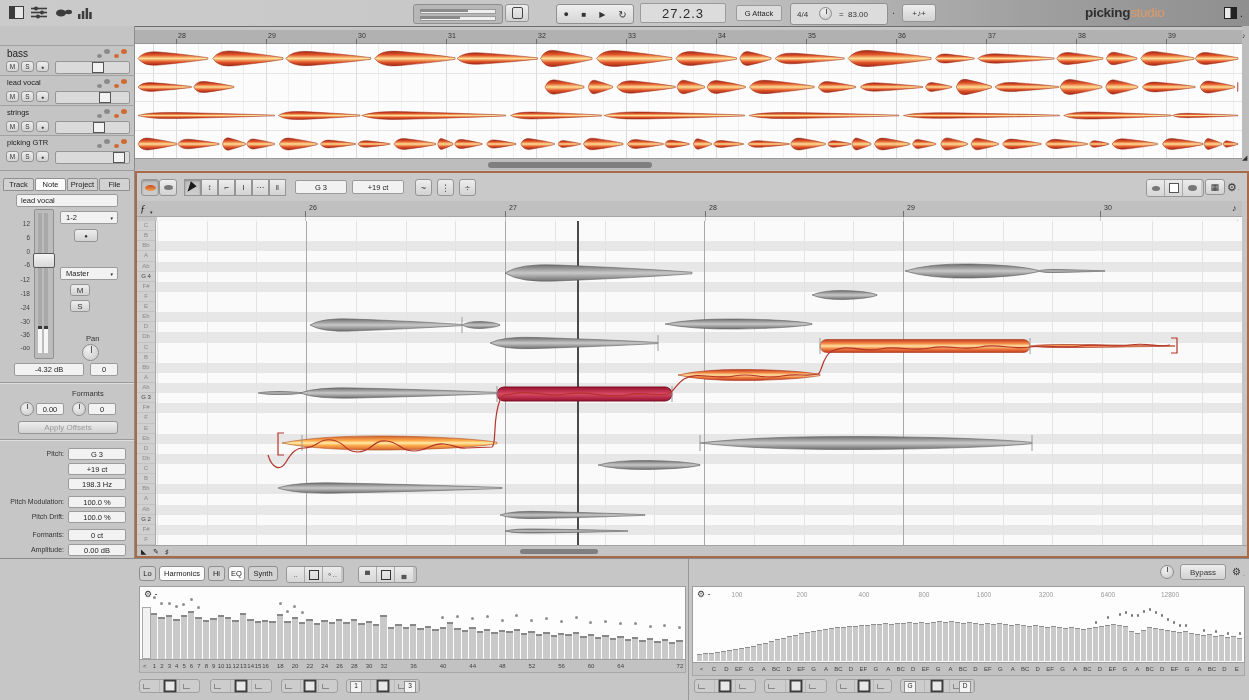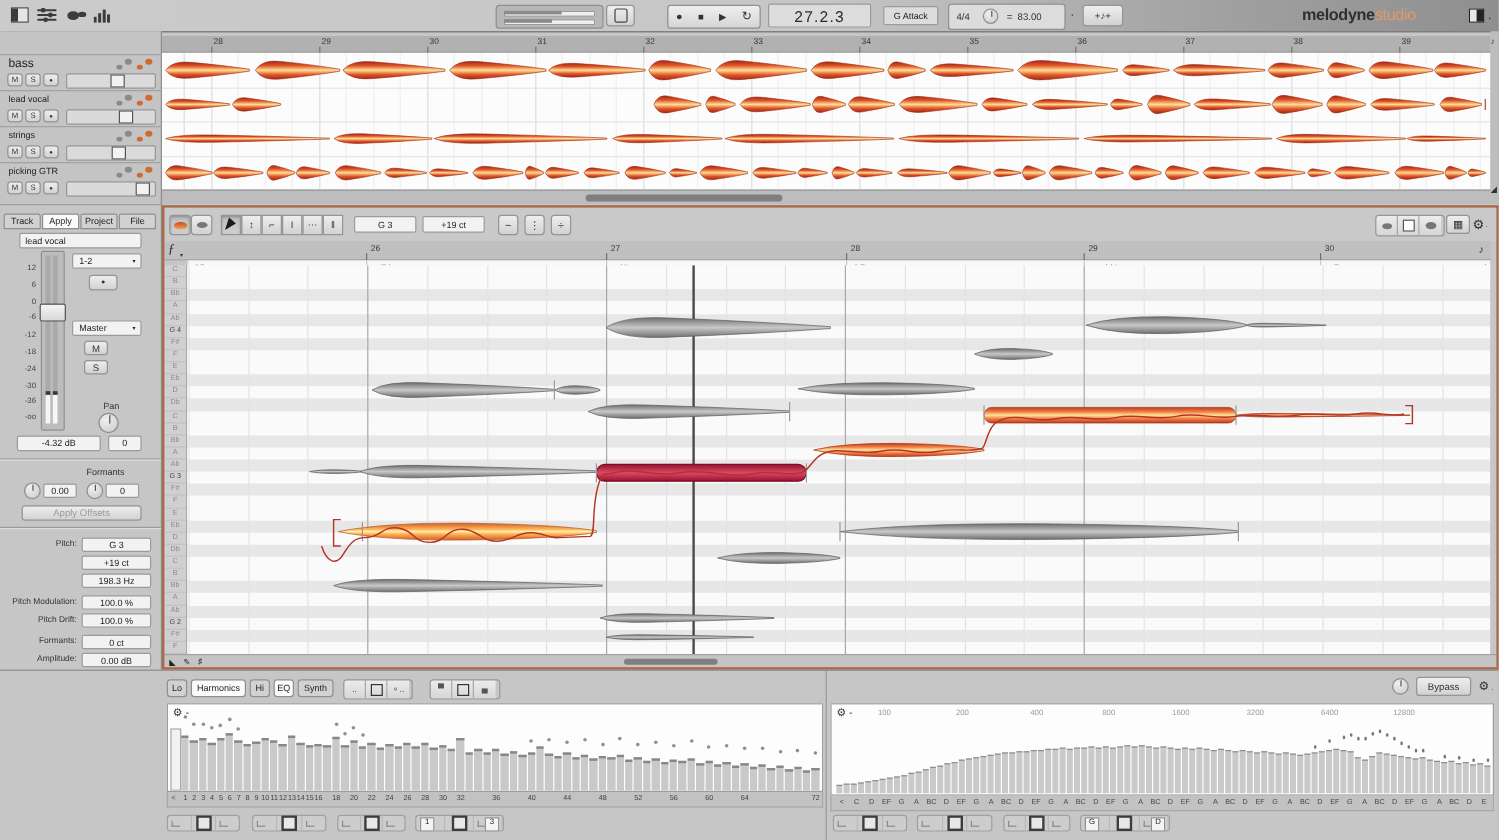--- a/index.html
+++ b/index.html
@@ -103,21 +103,21 @@
     <div class="abs" style="left:790px;top:3px;width:96px;height:20px;background:#dcdcdc;border:1px solid #909090;border-radius:3px;">
       <span class="lbl" style="left:6px;top:6px;font-size:8px;">4/4</span>
       <span class="knob" style="left:28px;top:3px;width:13px;height:13px;"></span>
       <span class="lbl" style="left:48px;top:6px;font-size:8px;">=</span>
       <span class="lbl" style="left:57px;top:6px;font-size:8px;">83.00</span>
     </div>
     <span class="lbl" style="left:892px;top:4px;font-size:11px;color:#444;">.</span>
     <div class="btn" style="left:902px;top:4px;width:34px;height:18px;font-size:8px;">+♪+</div>
 
     <span class="abs" style="left:1085px;top:5px;font-size:13.5px;font-weight:bold;color:#2f2f2f;letter-spacing:-0.3px;">
-      <span>melodyne</span><span style="color:#e09a66;font-weight:normal;">studio</span>
+      <span>picking</span><span style="color:#e09a66;font-weight:normal;">studio</span>
     </span>
     <svg class="abs" style="left:1224px;top:7px" width="13" height="12">
         <rect x="0.5" y="0.5" width="12" height="11" fill="#e9e9e9" stroke="#222"></rect>
         <rect x="6.5" y="1" width="6" height="10" fill="#222"></rect>
       </svg>
     <span class="abs" style="left:1240px;top:8px;font-size:10px;color:#222;">.</span>
   </div>
 
   <div class="abs" id="trackheaders" style="left:0;top:26px;width:135px;height:144px;background:#c4c4c4;border-right:1px solid #8d8d8d;box-sizing:border-box;">
       <div style="position: absolute; left: 0px; top: 19px; width: 135px; height: 30px; border-top: 1px solid rgb(162, 162, 162);">
@@ -272,21 +272,21 @@
   <div class="abs" style="left:1242px;top:26px;width:7px;height:144px;background:#bdbdbd;">
     <span class="tiny" style="left:0;top:6px;font-size:7px;color:#333;">♪</span>
     <span class="tiny" style="left:0;top:128px;font-size:7px;color:#333;">◢</span>
   </div>
   <div class="abs" style="left:135px;top:158px;width:1107px;height:12px;background:#bdbdbd;border-top:1px solid #9a9a9a;box-sizing:border-box;">
     <div class="scrollthumb" style="left:353px;top:3px;width:164px;height:6px;"></div>
   </div>
 
   <div class="abs" id="inspector" style="left:0;top:170px;width:135px;height:530px;background:#c6c6c6;border-right:1px solid #8d8d8d;border-top:1px solid #9d9d9d;box-sizing:border-box;">
       <div class="tab" style="position: absolute; left: 3px; top: 7px; width: 31px; height: 13px;">Track</div>
-      <div class="tab on" style="position: absolute; left: 35px; top: 7px; width: 31px; height: 13px;">Apply</div>
+      <div class="tab on" style="position: absolute; left: 35px; top: 7px; width: 31px; height: 13px;">Note</div>
       <div class="tab" style="position: absolute; left: 67px; top: 7px; width: 31px; height: 13px;">Project</div>
       <div class="tab" style="position: absolute; left: 99px; top: 7px; width: 31px; height: 13px;">File</div>
       <div class="field" style="position: absolute; left: 16px; top: 23px; width: 102px; height: 13px; justify-content: flex-start; padding-left: 4px;">lead vocal</div>
       <span style="position: absolute; left: 4px; top: 49px; width: 26px; text-align: right; font-size: 6.5px; color: rgb(68, 68, 68);">12</span>
       <span style="position: absolute; left: 4px; top: 63px; width: 26px; text-align: right; font-size: 6.5px; color: rgb(68, 68, 68);">6</span>
       <span style="position: absolute; left: 4px; top: 77px; width: 26px; text-align: right; font-size: 6.5px; color: rgb(68, 68, 68);">0</span>
       <span style="position: absolute; left: 4px; top: 90px; width: 26px; text-align: right; font-size: 6.5px; color: rgb(68, 68, 68);">-6</span>
       <span style="position: absolute; left: 4px; top: 105px; width: 26px; text-align: right; font-size: 6.5px; color: rgb(68, 68, 68);">-12</span>
       <span style="position: absolute; left: 4px; top: 119px; width: 26px; text-align: right; font-size: 6.5px; color: rgb(68, 68, 68);">-18</span>
       <span style="position: absolute; left: 4px; top: 133px; width: 26px; text-align: right; font-size: 6.5px; color: rgb(68, 68, 68);">-24</span>

